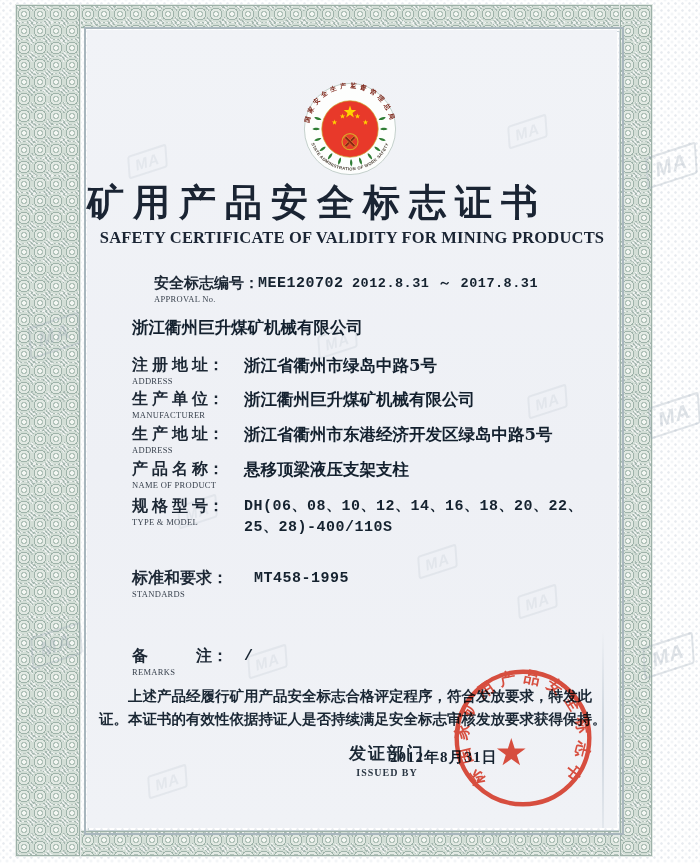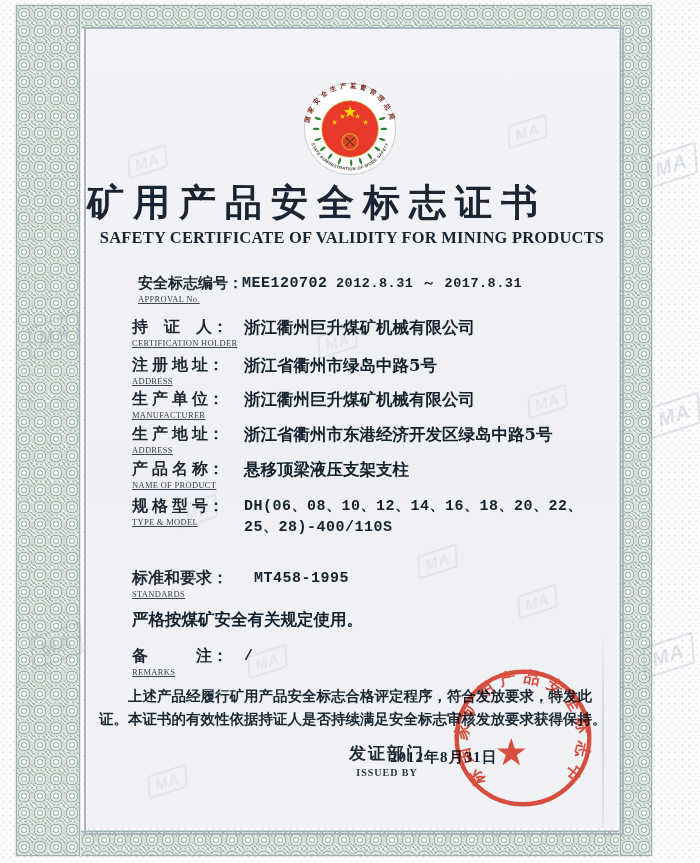--- a/index.html
+++ b/index.html
@@ -41,21 +41,21 @@
   .emblem{position:absolute;left:216px;top:52px;width:94px;height:94px;}
   
   .title{position:absolute;left:0;top:148px;width:100%;
     font-size:37px;font-weight:bold;letter-spacing:9px;color:#1a2433;}
   .subtitle{position:absolute;left:0;top:198px;width:100%;text-align:center;
     font-size:16.5px;font-weight:bold;letter-spacing:0.2px;color:#1a2433;}
   
   .row{position:absolute;left:45px;right:6px;display:flex;align-items:flex-start;}
   .lab{flex:none;width:112px;}
   .lab .cn{font-size:16px;font-weight:bold;color:#1c2734;line-height:20px;white-space:nowrap;}
-  .lab .en{font-size:8.5px;color:#39424e;letter-spacing:0.3px;margin-top:1px;white-space:nowrap;text-decoration:underline;}
+  .lab .en{font-size:8.5px;color:#39424e;letter-spacing:0.3px;margin-top:1px;white-space:nowrap;}
   .val{flex:1;font-size:16.5px;font-weight:600;color:#13202e;line-height:22px;padding-top:0px;
     font-family:"DejaVu Serif","Liberation Serif",serif;}
   .mono{font-family:"Liberation Mono","DejaVu Sans Mono",monospace;font-weight:bold;
     font-size:15px;letter-spacing:0.5px;color:#15222f;}
   .statement{position:absolute;left:12px;top:655px;width:516px;font-size:14.5px;font-weight:bold;
     line-height:23px;color:#1a2734;text-indent:2em;}
   .issuer{position:absolute;left:262px;top:712px;text-align:center;}
   .issuer .cn{font-size:17px;font-weight:bold;letter-spacing:2px;color:#1a2734;}
   .issuer .en{font-size:10px;font-weight:bold;letter-spacing:1px;color:#2c3845;margin-top:2px;}
   .issue-date{position:absolute;left:303px;top:718px;font-size:15px;font-weight:bold;
@@ -139,33 +139,29 @@
       </text>
       <text font-size="9" font-weight="bold" letter-spacing="0.6" fill="#4c4036" font-family="Liberation Sans,sans-serif">
         <textPath href="#arcBottom" startOffset="50%" text-anchor="middle">STATE ADMINISTRATION OF WORK SAFETY</textPath>
       </text>
     </svg>
 
     <div class="title">矿用产品安全标志证书</div>
     <div class="subtitle">SAFETY CERTIFICATE OF VALIDITY FOR MINING PRODUCTS</div>
 
     <div class="row" style="top:243px">
-      <div class="lab" style="margin-left:6px;width:104px;">
+      <div class="lab" style="margin-left:22px;width:104px;">
         <div class="cn" style="font-size:15px;">安全标志编号：</div>
         <div class="en">APPROVAL No.</div>
       </div>
       <div class="val mono" style="flex:none;width:94px;">MEE120702</div>
       <div class="val mono" style="font-size:13.5px;white-space:nowrap;">2012.8.31 ～ 2017.8.31</div>
     </div>
 
     <div class="row" style="top:287px">
-      <div class="lab">
-          <div class="cn">持　证　人：</div>
-        <div class="en">CERTIFICATION HOLDER</div>
-        </div>
       <div class="val">浙江衢州巨升煤矿机械有限公司</div>
     </div>
 
     <div class="row" style="top:325px">
       <div class="lab">
           <div class="cn">注 册 地 址：</div>
         <div class="en">ADDRESS</div>
         </div>
       <div class="val">浙江省衢州市绿岛中路5号</div>
     </div>
@@ -204,21 +200,20 @@
 
     <div class="row" style="top:538px">
       <div class="lab">
           <div class="cn">标准和要求：</div>
         <div class="en">STANDARDS</div>
         </div>
       <div class="val mono" style="padding-left:10px;">MT458-1995</div>
     </div>
 
     <div class="row" style="top:579px">
-      <div class="val">严格按煤矿安全有关规定使用。</div>
     </div>
 
     <div class="row" style="top:616px">
       <div class="lab">
           <div class="cn">备　　　注：</div>
         <div class="en">REMARKS</div>
         </div>
       <div class="val mono">/</div>
     </div>
 

